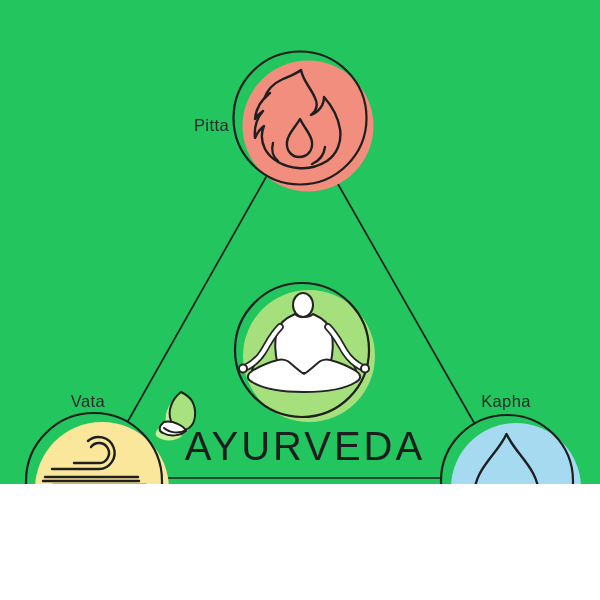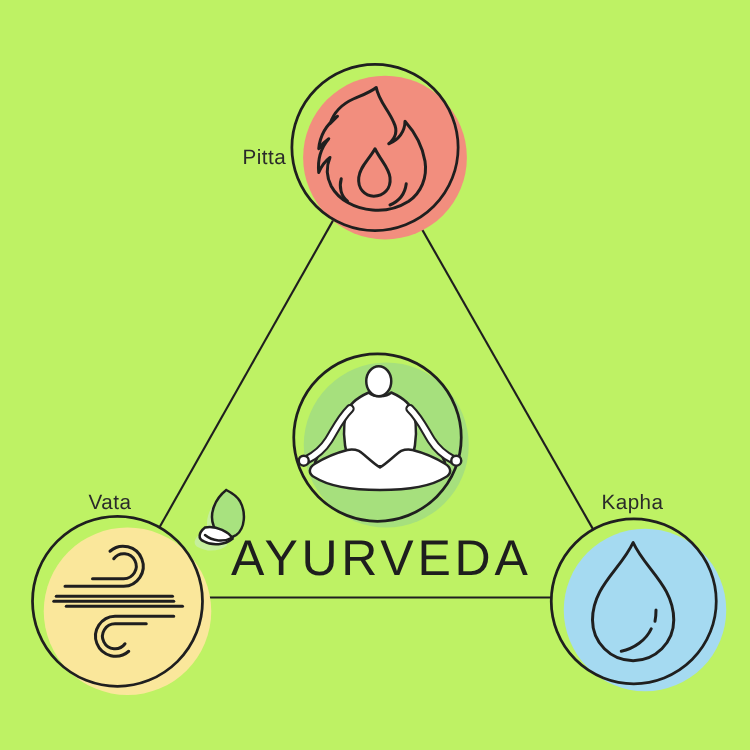--- a/index.html
+++ b/index.html
@@ -1,19 +1,19 @@
 <!DOCTYPE html>
 <html><head>
 <meta charset="utf-8">
 <style>
   html, body { margin: 0; padding: 0; background: #ffffff; }
   .canvas {
     position: relative;
-    width: 600px; height: 600px;
-    background: #bef264;
+    width: 600px; height: 484px;
+    background: #22c55e;
     overflow: hidden;
     font-family: "Liberation Sans", sans-serif;
   }
   svg { display: block; }
   .label {
     font-family: "Liberation Sans", sans-serif;
     font-size: 16.5px;
     letter-spacing: 0.4px;
   }
   .title-text {

